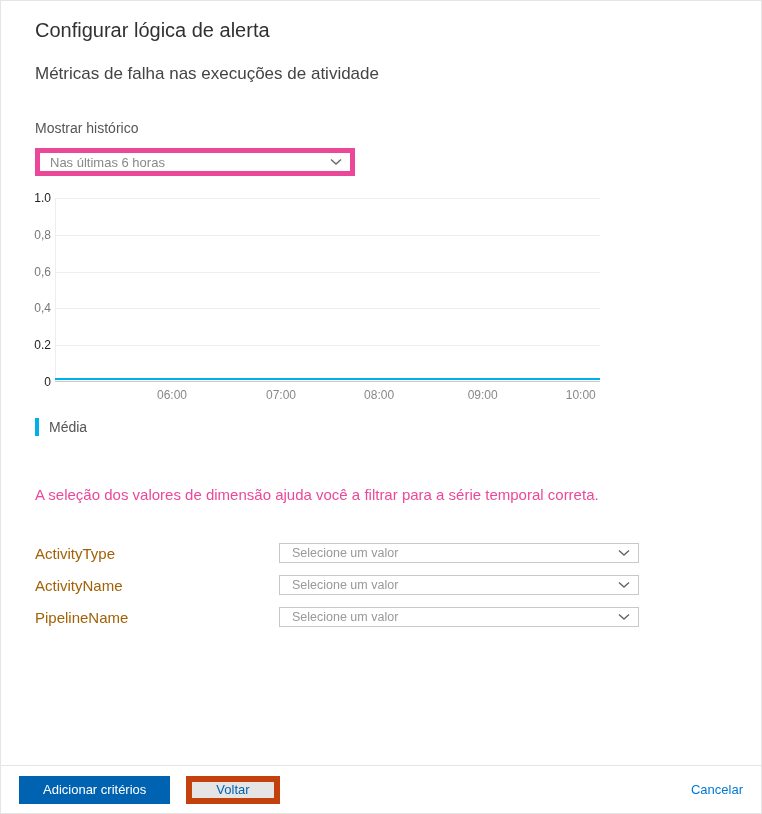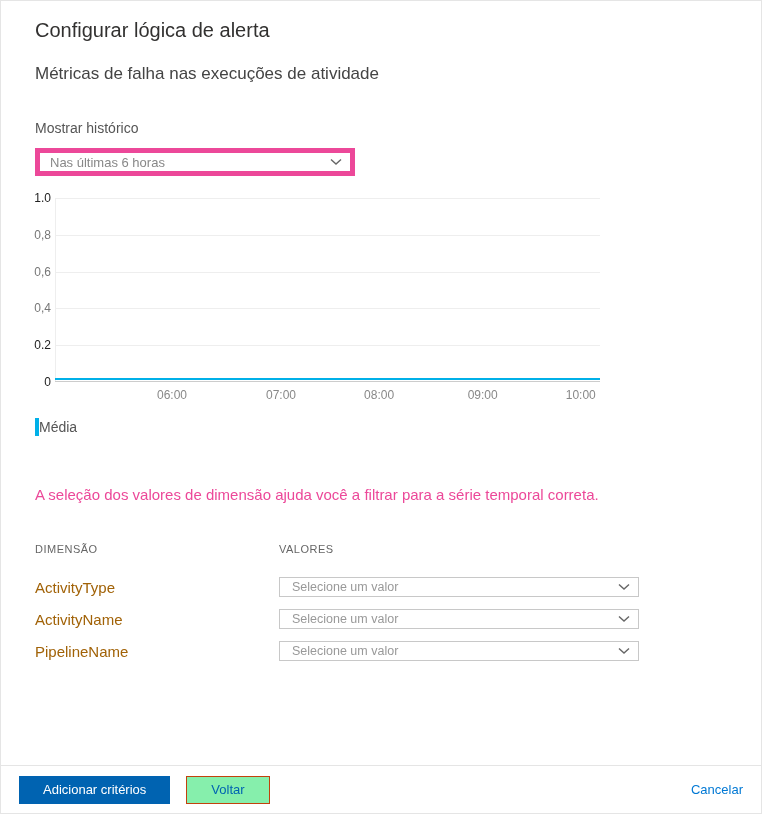--- a/index.html
+++ b/index.html
@@ -33,21 +33,21 @@
   .ytick.bold { color: #222; font-weight: 400; }
   .grid { position:absolute; left:0; width:100%; border-top:1px solid #eee; }
   .baseline { position:absolute; left:0; width:100%; bottom:0; border-top:1px solid #ccc; }
   .axis-left { position:absolute; left:0; top:0; bottom:0; border-left:1px solid #eee; }
   .dataline {
     position:absolute; bottom:2px; left:0; width:100%; height:2px;
     background:#00b0e8;
   }
   .xticks { position: relative; margin-left: 28px; width: 545px; height: 18px; }
   .xtick { position:absolute; top:6px; font-size: 12px; color:#888; transform: translateX(-50%); }
-  .legend { display:flex; align-items:center; margin: 18px 0 50px 0; }
+  .legend { display:flex; align-items:center; gap:10px; margin: 18px 0 50px 0; }
   .legend-swatch { width:4px; height:18px; background:#00b0e8; }
   .legend-label { font-size: 14px; color:#555; }
   .helper { font-size: 15px; color:#ec4899; margin-bottom: 40px; }
   .dim-headers { display:flex; font-size: 11px; letter-spacing:0.5px; color:#666; margin-bottom: 22px; }
   .dim-header-l { width: 244px; }
   .dim-row { display:flex; align-items:center; margin-bottom: 12px; }
   .dim-name { width: 244px; font-size: 15px; color:#a16207; }
   .dim-select {
     display:flex; align-items:center; justify-content:space-between;
     border:1px solid #c8c8c8; width: 360px; height: 20px;
@@ -55,21 +55,21 @@
     cursor:pointer;
   }
   .footer {
     position:absolute; left:0; right:0; bottom:0; height:48px;
     border-top:1px solid #e5e5e5; display:flex; align-items:center;
     padding: 0 18px; gap: 16px; background:#fff;
   }
   .btn { height:28px; padding: 0 24px; font-size: 13px; display:flex;
          align-items:center; cursor:pointer; border:none; }
   .btn-primary { background:#0063b1; color:#fff; }
-  .btn-outline { background:#86efac; color:#0063b1; border:1px solid #c2410c; }
+  .btn-outline { background:#e5e5e5; color:#0063b1; border:6px solid #c2410c; }
   .btn-link { background:#fff; color:#0078d4; border:none; margin-left:auto;
               font-size:13px; cursor:pointer; }
 </style>
 </head>
 <body>
 
 <div class="content">
 
   <div class="title">Configurar lógica de alerta</div>
   <div class="subtitle">Métricas de falha nas execuções de atividade</div>
@@ -109,24 +109,20 @@
     </div>
   </div>
 
   <div class="legend">
     <div class="legend-swatch"></div>
     <div class="legend-label">Média</div>
   </div>
 
   <div class="helper">A seleção dos valores de dimensão ajuda você a filtrar para a série temporal correta.</div>
 
-  <div class="dim-headers">
-    <div class="dim-header-l">DIMENSÃO</div>
-    <div>VALORES</div>
-  </div>
 
   <div class="dim-row">
     <div class="dim-name">ActivityType</div>
     <div class="dim-select">
       <span>Selecione um valor</span>
       <svg width="12" height="12" viewBox="0 0 12 12">
           <path d="M1 3.5 L6 8 L11 3.5" fill="none" stroke="#666" stroke-width="1.4"></path>
         </svg>
     </div>
   </div>

